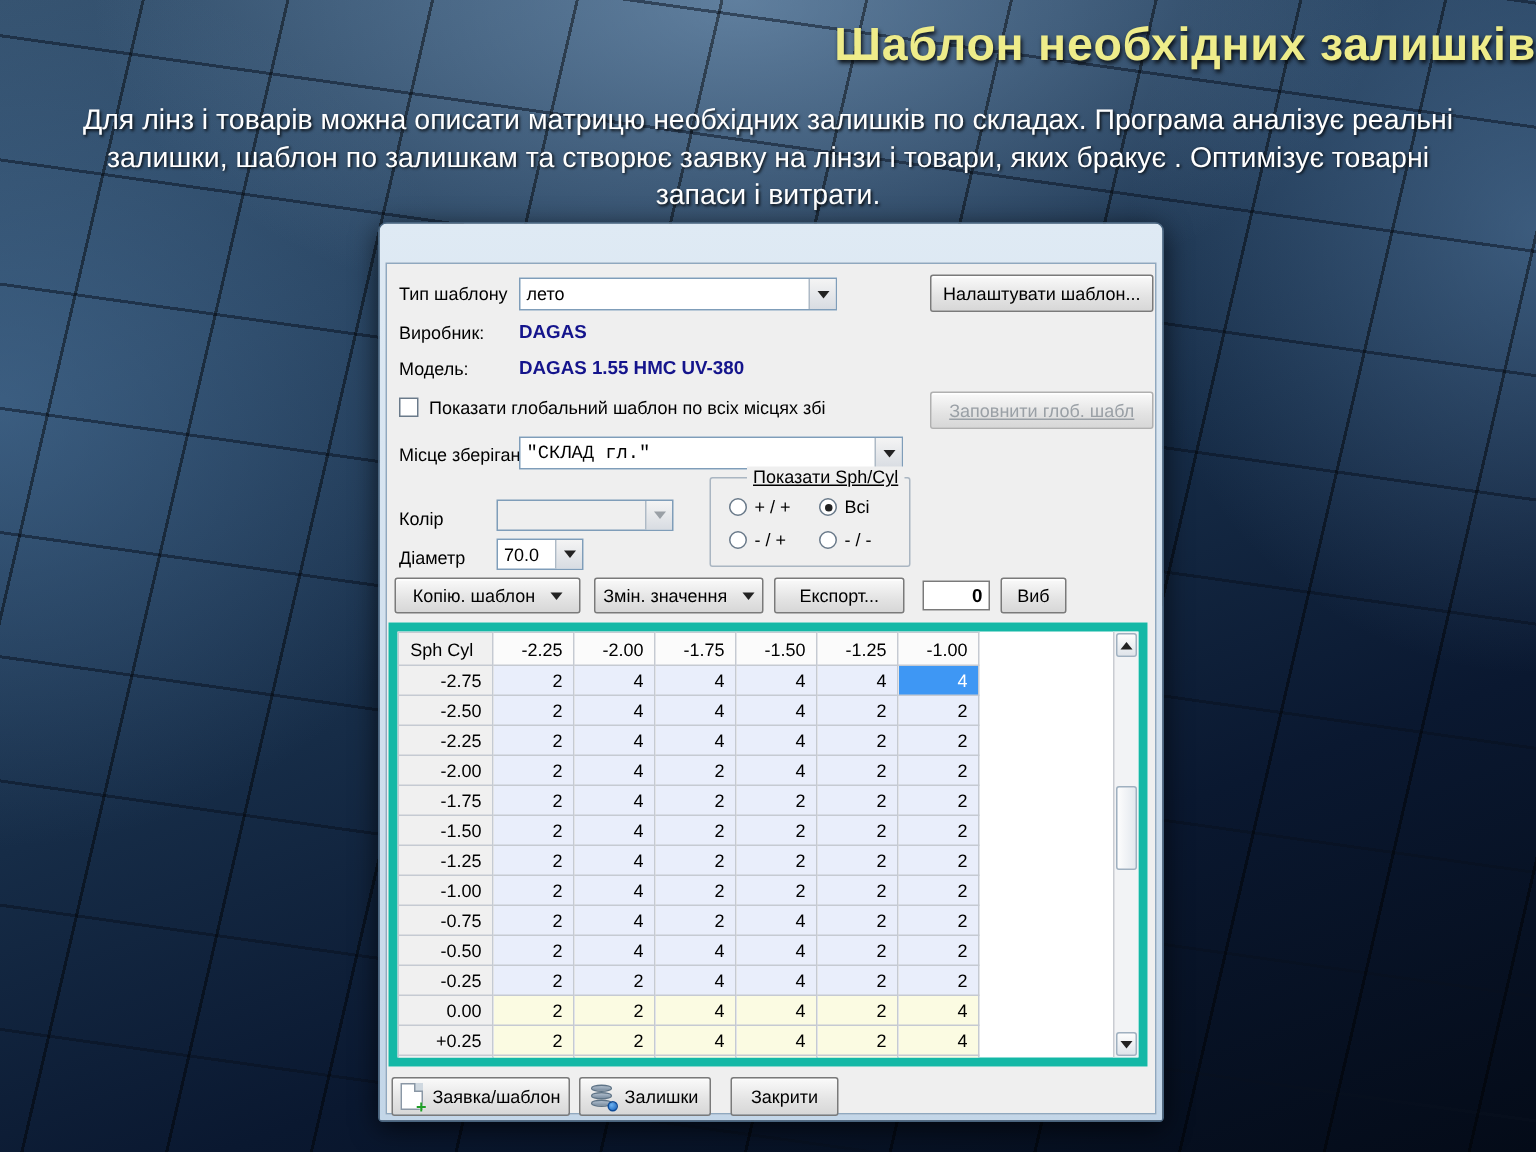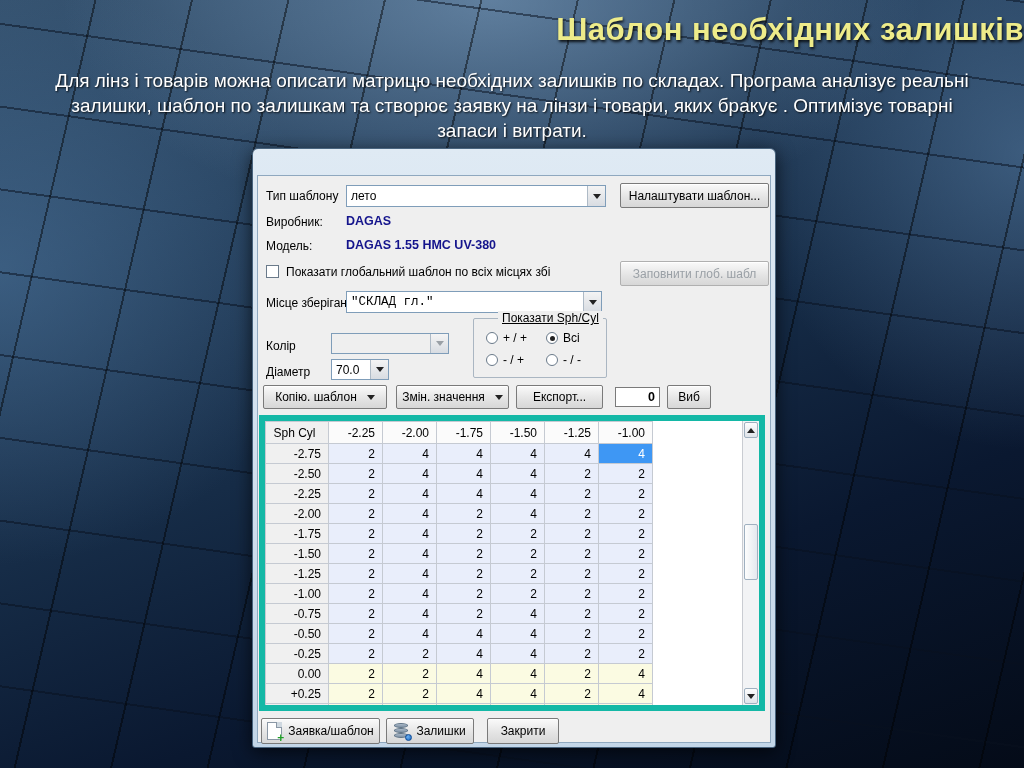--- a/index.html
+++ b/index.html
@@ -48,21 +48,21 @@
   .tri-down{width:0;height:0;border-left:4px solid transparent;border-right:4px solid transparent;
     border-top:5px solid #222;}
   .combo.disabled{background:#efefef;}
   .combo.disabled .carr .tri-down{border-top-color:#9aa0a6;}
   .mono{font-family:"Liberation Mono","DejaVu Sans Mono",monospace;font-size:12.5px;}
 
   .btn{position:absolute;border:1px solid #7a7a7a;border-radius:2px;box-sizing:border-box;
     background:linear-gradient(#fafafa,#e3e3e3 60%,#d7d7d7);
     display:flex;align-items:center;justify-content:center;font-size:12px;color:#000;
     box-shadow:inset 0 1px 0 #fff;white-space:nowrap;}
-  .btn.disabled{color:#9aa0a6;border-color:#b0b0b0;}
+  .btn.disabled{color:#9aa0a6;border-color:#b0b0b0;text-decoration:underline;}
   .btn .tri-down{margin-left:10px;}
 
   .cbox{position:absolute;width:13px;height:13px;background:#fff;border:1px solid #6a7a8a;
     box-sizing:border-box;}
 
   .grp{position:absolute;border:1px solid #aab6c2;border-radius:2px;}
   .grp-legend{position:absolute;top:-8px;left:24px;background:#efefef;padding:0 4px;font-size:12px;text-decoration:underline;}
   .radio{position:absolute;display:flex;align-items:center;gap:5px;}
   .rdot{width:12px;height:12px;border-radius:50%;background:#fff;border:1px solid #6a7a8a;
     box-sizing:border-box;display:flex;align-items:center;justify-content:center;}
@@ -119,21 +119,21 @@
 <div class="slide">
 
   <div class="slide-title">Шаблон необхідних залишків</div>
   <div class="slide-desc">Для лінз і товарів можна описати матрицю необхідних залишків по складах. Програма аналізує реальні залишки, шаблон по залишкам та створює заявку на лінзи і товари, яких бракує . Оптимізує товарні запаси і витрати.</div>
 
   <div class="dlg">
 
     <div class="dlg-body">
 
       <span class="lbl" style="left:8px;top:13px;">Тип шаблону</span>
-      <span class="combo" style="left:88px;top:9px;width:260px;height:22px;">
+      <span class="combo" style="left:88px;top:9px;width:212px;height:22px;">
         <span class="cval">лето</span>
         <span class="carr">
             <span class="tri-down"></span>
           </span>
       </span>
       <span class="btn" style="left:362px;top:7px;width:149px;height:25px;">Налаштувати шаблон...</span>
 
       <span class="lbl" style="left:8px;top:39px;">Виробник:</span>
       <span class="val-navy" style="left:88px;top:38px;">DAGAS</span>
 

